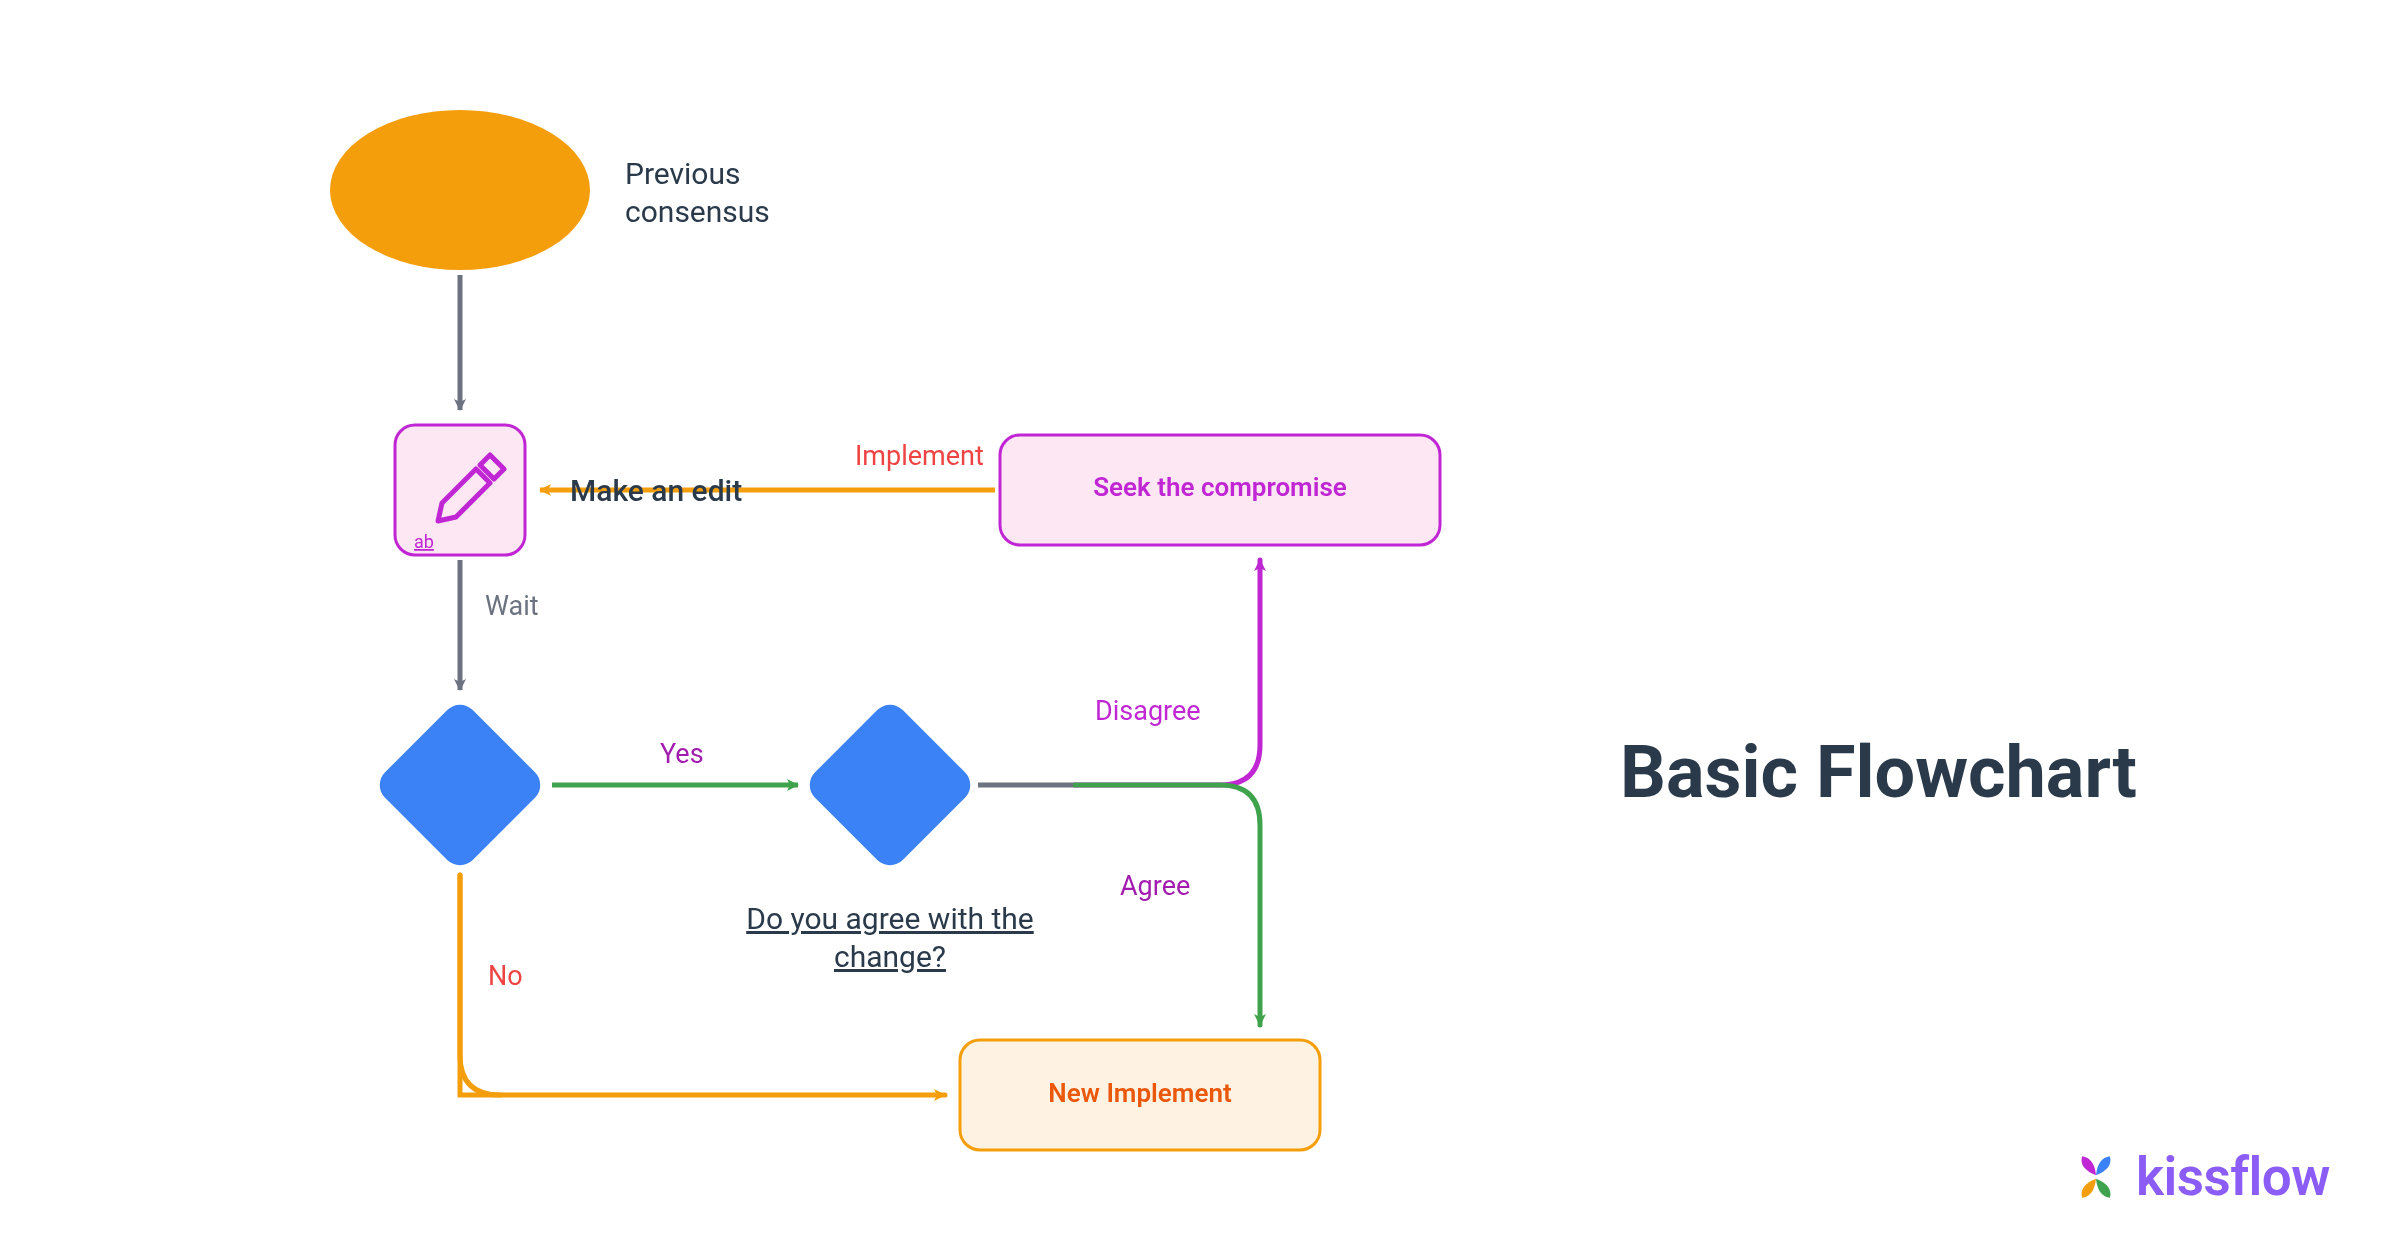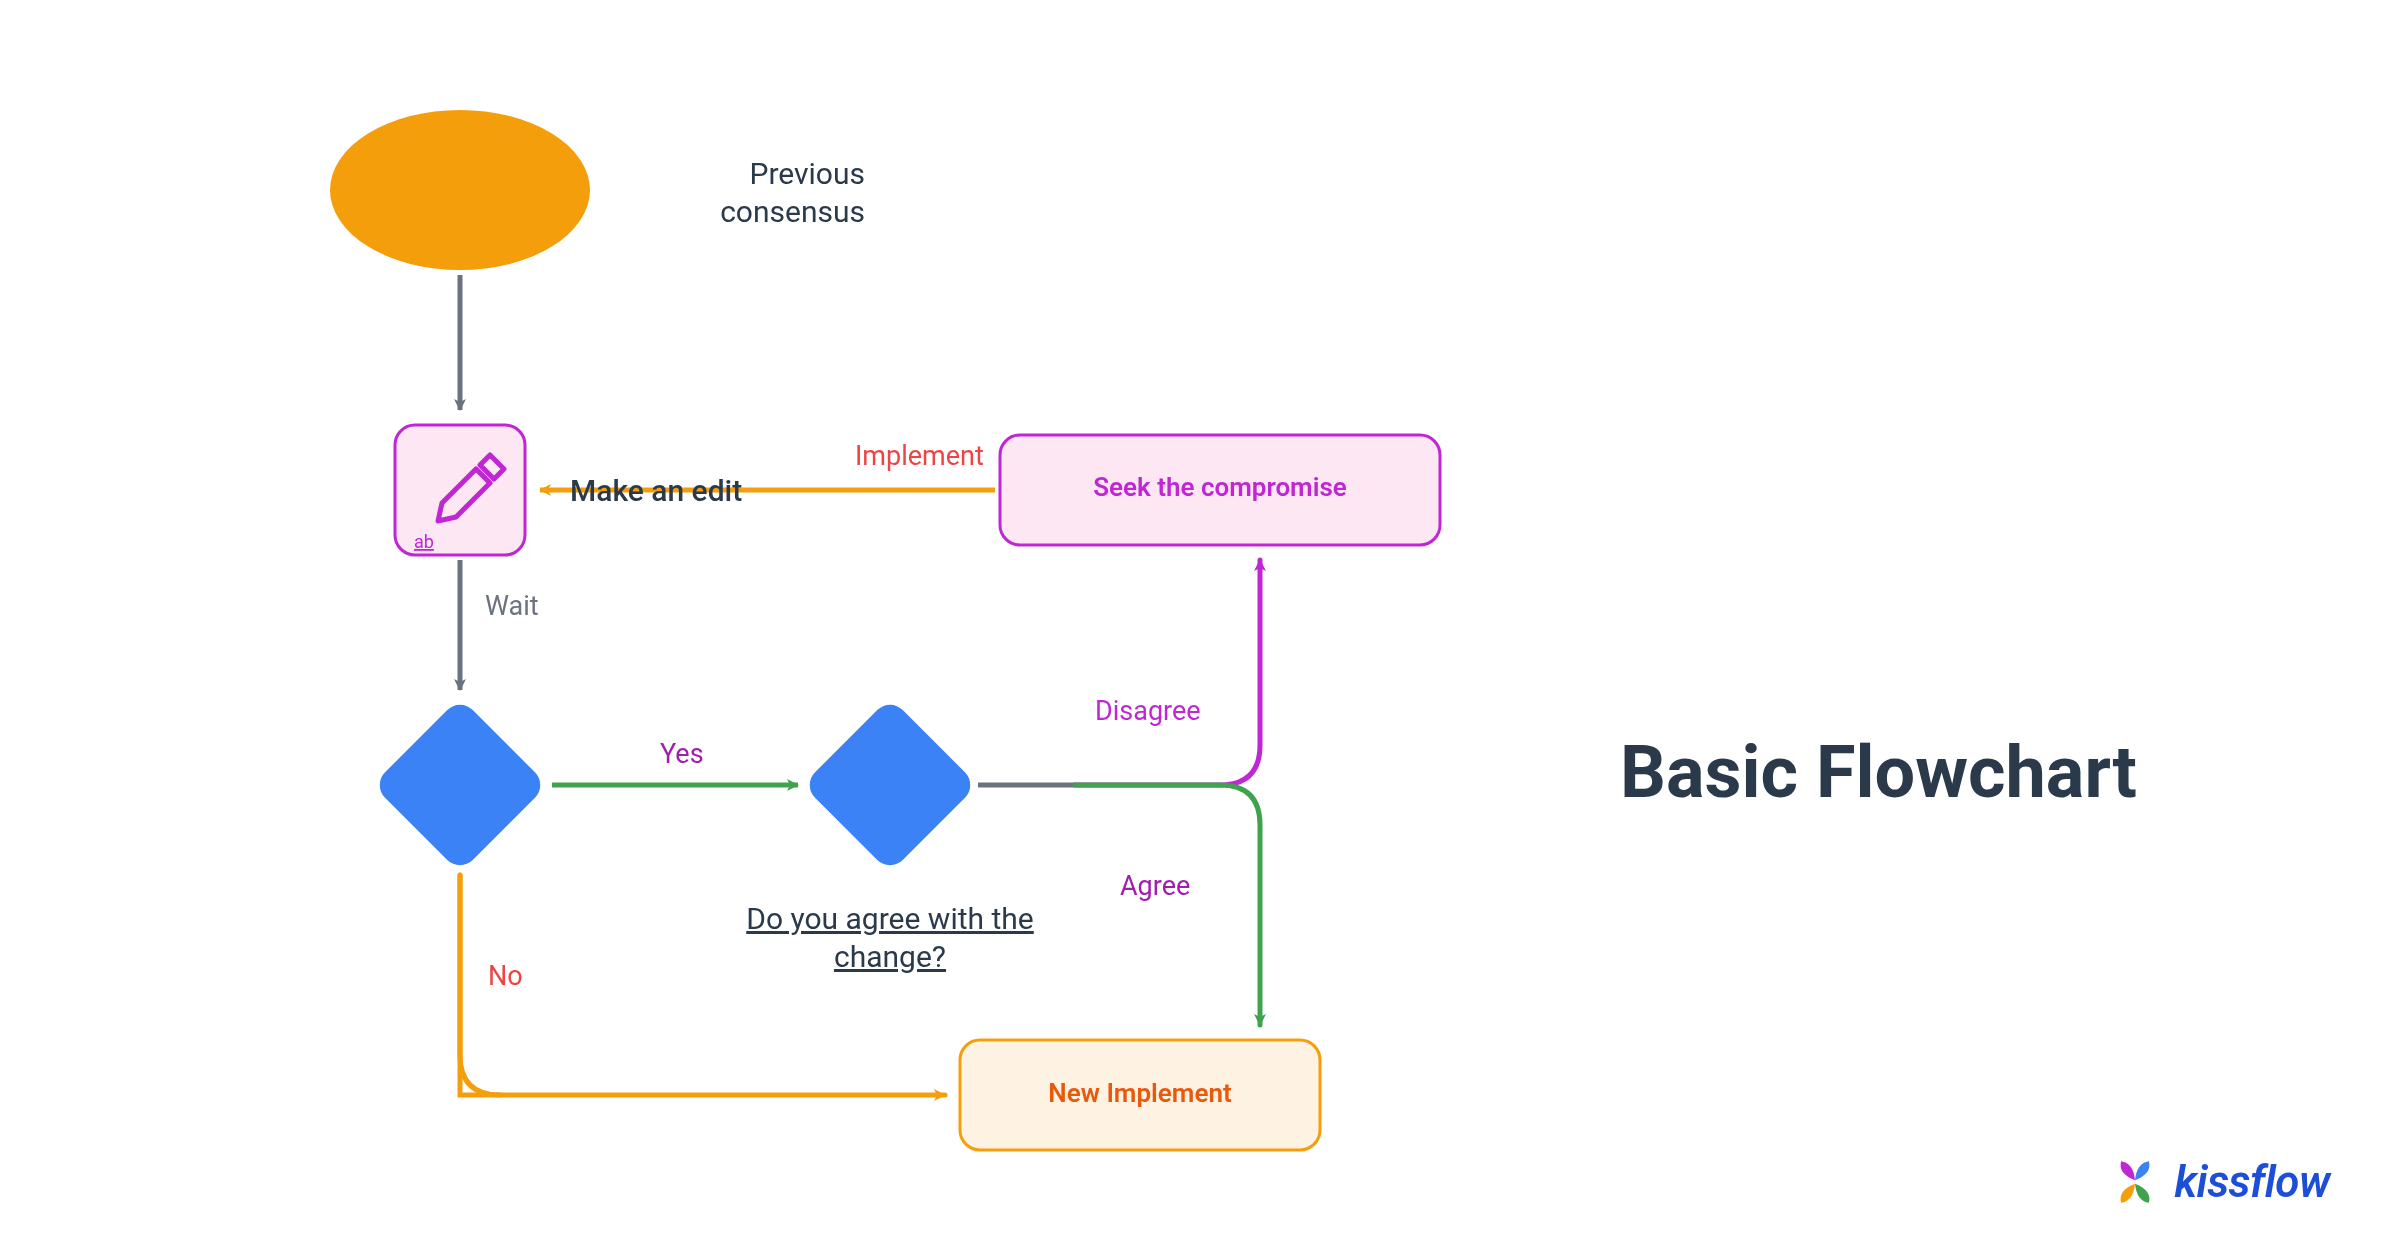--- a/index.html
+++ b/index.html
@@ -20,21 +20,20 @@
     position: absolute;
     top: 0; left: 0;
     width: 2400px;
     height: 1256px;
   }
   .label {
     position: absolute;
     color: #2A3A4A;
     font-size: 30px;
     line-height: 1.25;
-    text-align: right;
   }
   .label.small { font-size: 27px; }
   .label.green { color: #a21caf; }
   .label.orange { color: #ef4444; }
   .label.pink { color: #C026D3; }
   .label.gray { color: #6B7280; }
   .label.center { text-align: center; transform: translateX(-50%); text-decoration: underline; }
   .title {
     position: absolute;
     left: 1620px;
@@ -46,25 +45,24 @@
   }
   .brand {
     position: absolute;
     right: 70px;
     bottom: 48px;
     display: flex;
     align-items: center;
     gap: 14px;
   }
   .brand-text {
-    font-size: 44px;
+    font-size: 53px;
     font-weight: 600;
-    color: #1d4ed8;
+    color: #8b5cf6;
     letter-spacing: -0.5px;
-    font-style: italic;
   }
   .process-label {
     position: absolute;
     font-size: 26px;
     font-weight: 600;
   }
 </style>
 </head>
 <body>
 

